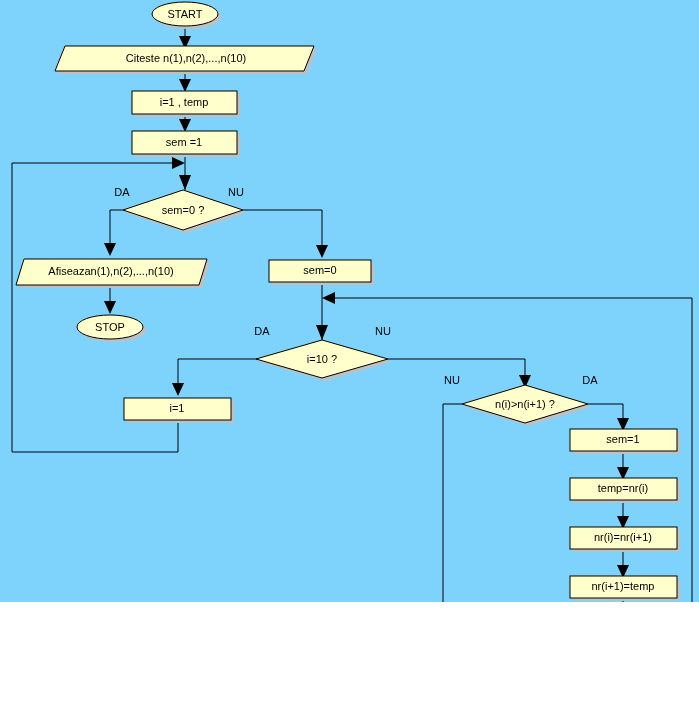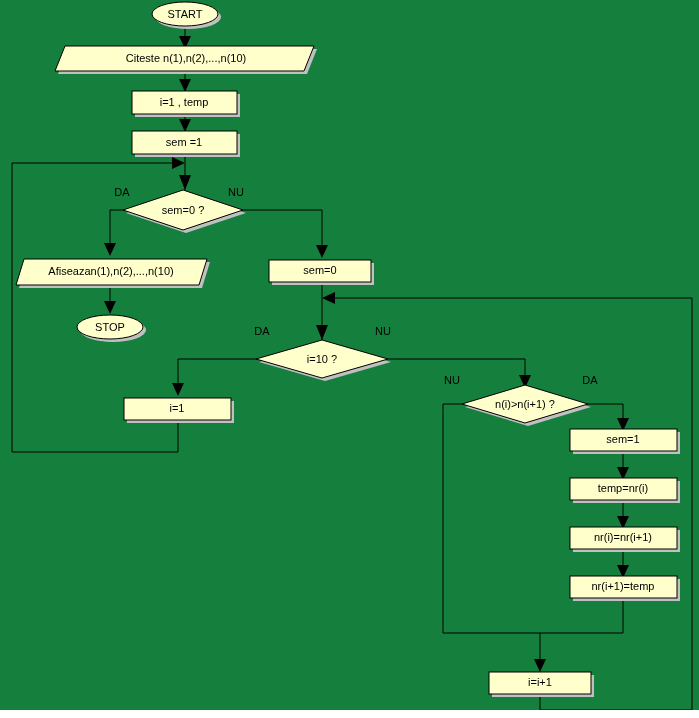--- a/index.html
+++ b/index.html
@@ -3,22 +3,22 @@
 <meta charset="utf-8">
 <style>
   html, body {
     margin: 0;
     padding: 0;
     background: #ffffff;
   }
   #chart-root {
     position: relative;
     width: 699px;
-    height: 710px;
-    background: #15803d;
+    height: 602px;
+    background: #7dd3fc;
     font-family: "Liberation Sans", sans-serif;
     overflow: hidden;
   }
   svg#flow {
     display: block;
     width: 699px;
     height: 718px;
   }
   .shape {
     fill: #ffffcc;

